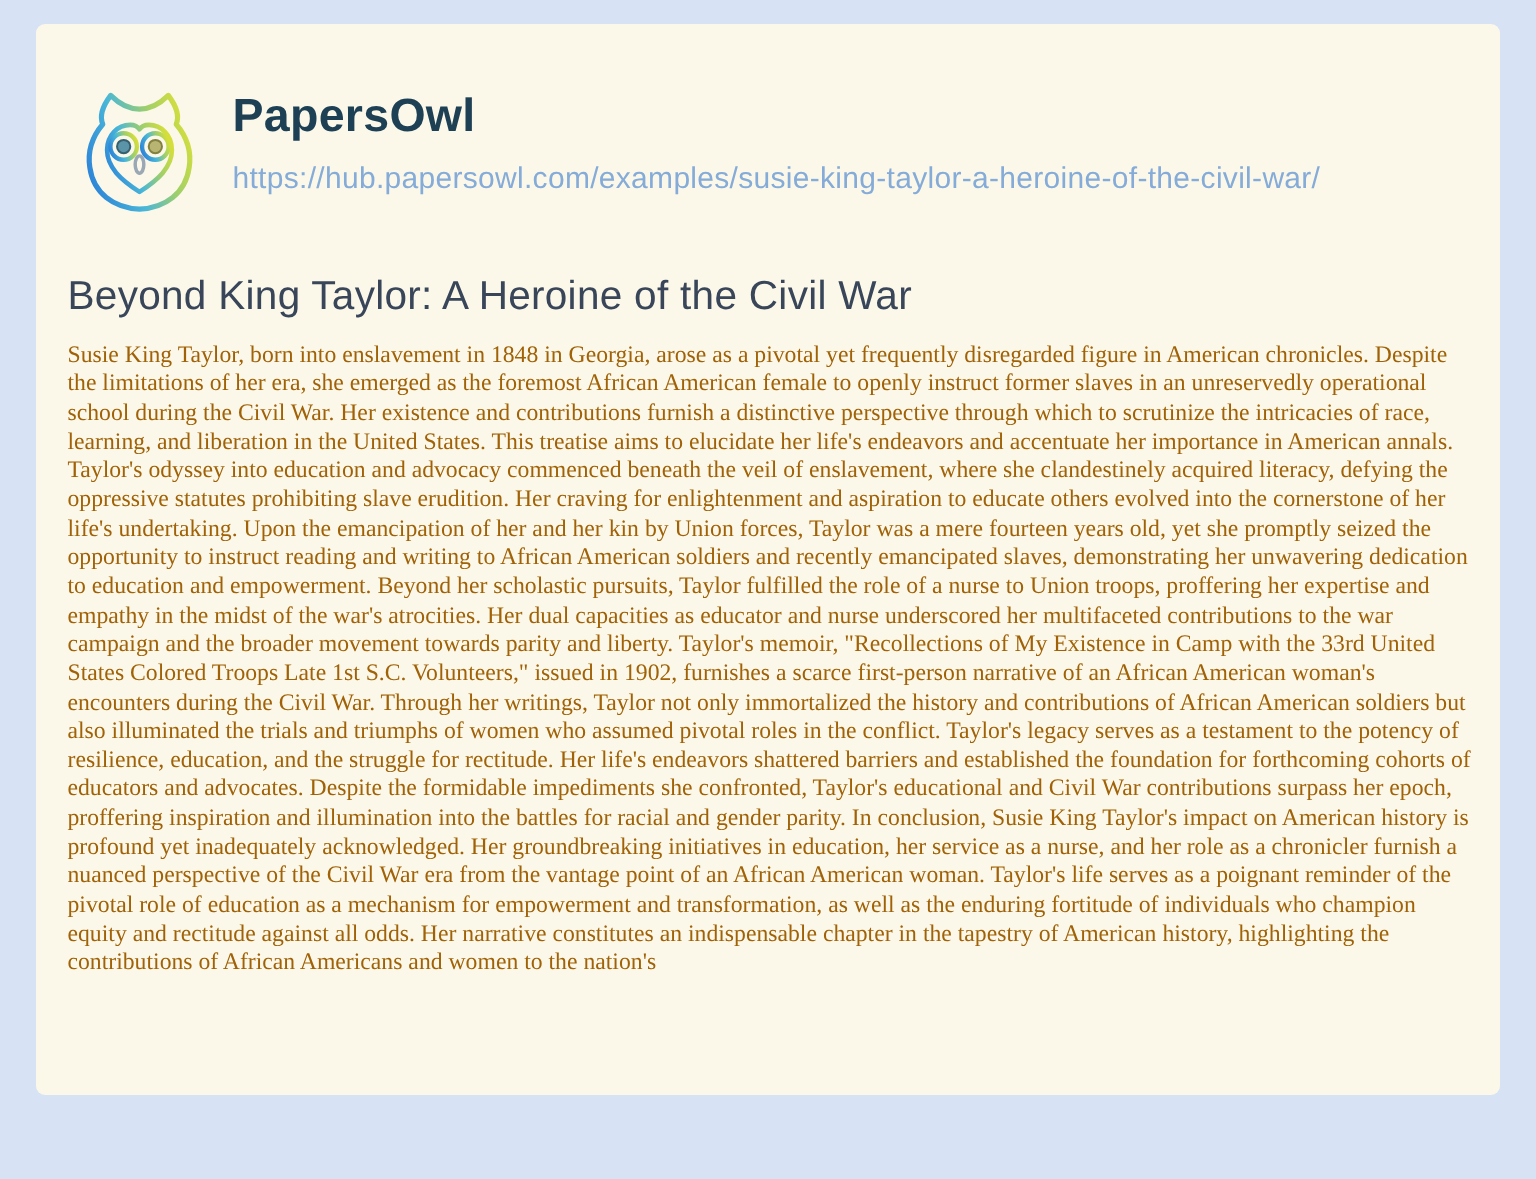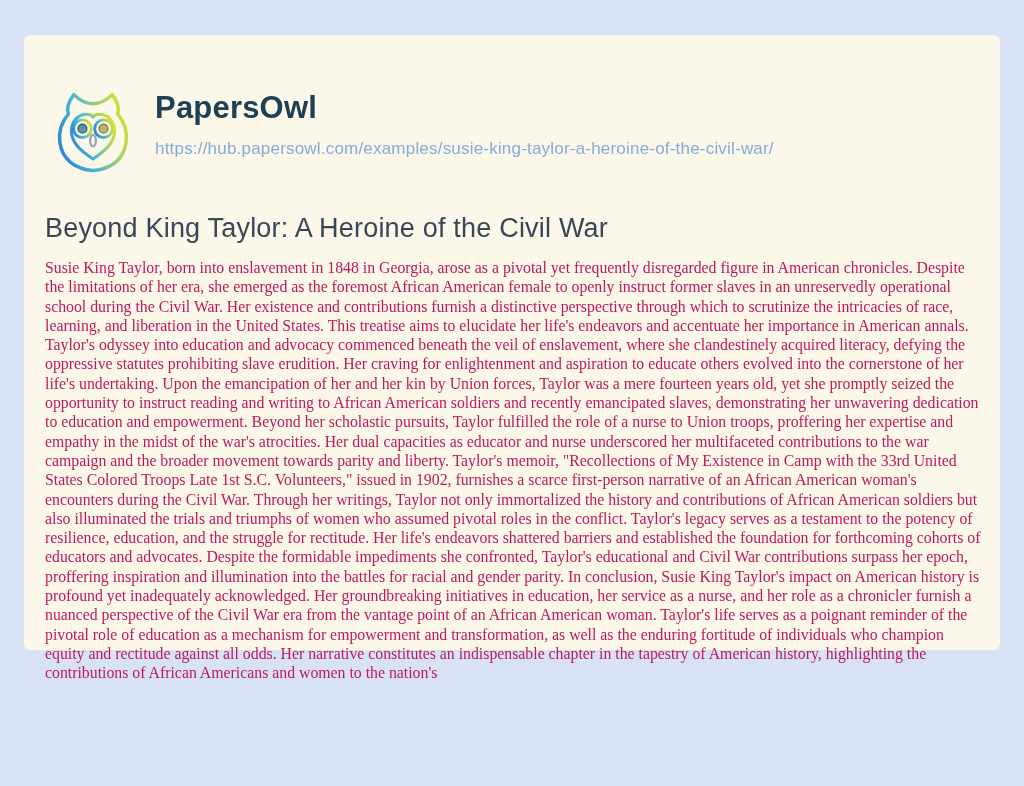--- a/index.html
+++ b/index.html
@@ -6,26 +6,25 @@
   body{
     width:1024px;height:786px;
     background:#d7e3f4;
     font-family:"Liberation Sans", sans-serif;
     overflow:hidden;
     position:relative;
   }
   .card{
     position:absolute;
     left:24px; top:16px;
-    width:976px; height:615px;
+    width:976px; height:714px;
     background:#fbf8e9;
     border-radius:6px;
     box-sizing:border-box;
-    padding:12px 21px;
-    margin-top:19px;
+    padding:0 21px;
   }
   .header{
     display:flex;
     align-items:flex-start;
     margin-top:38px;
     gap:14px;
   }
   .logo{
     width:96px;height:96px;
     flex:0 0 auto;
@@ -37,40 +36,40 @@
   }
   .brand-name{
     font-size:31px;
     font-weight:bold;
     color:#1d4055;
     letter-spacing:0.2px;
     line-height:1.1;
   }
   .brand-url{
     margin-top:14px;
-    font-size:17px;
+    font-size:20px;
     color:#85abd8;
     text-decoration:none;
     cursor:pointer;
     letter-spacing:0.2px;
   }
   .page-title{
     margin:32px 0 0 0;
     font-size:27px;
     font-weight:400;
     color:#39465a;
     letter-spacing:0.2px;
   }
   .body-text{
     margin-top:14px;
     width:937px;
     font-family:"Liberation Serif", serif;
     font-size:15.8px;
     line-height:19.3px;
-    color:#be185d;
+    color:#a16207;
     text-align:left;
   }
 </style>
 </head>
 <body>
 
 <div class="card">
 
   <div class="header">
     <svg class="logo" viewBox="0 0 100 100" aria-hidden="true">

